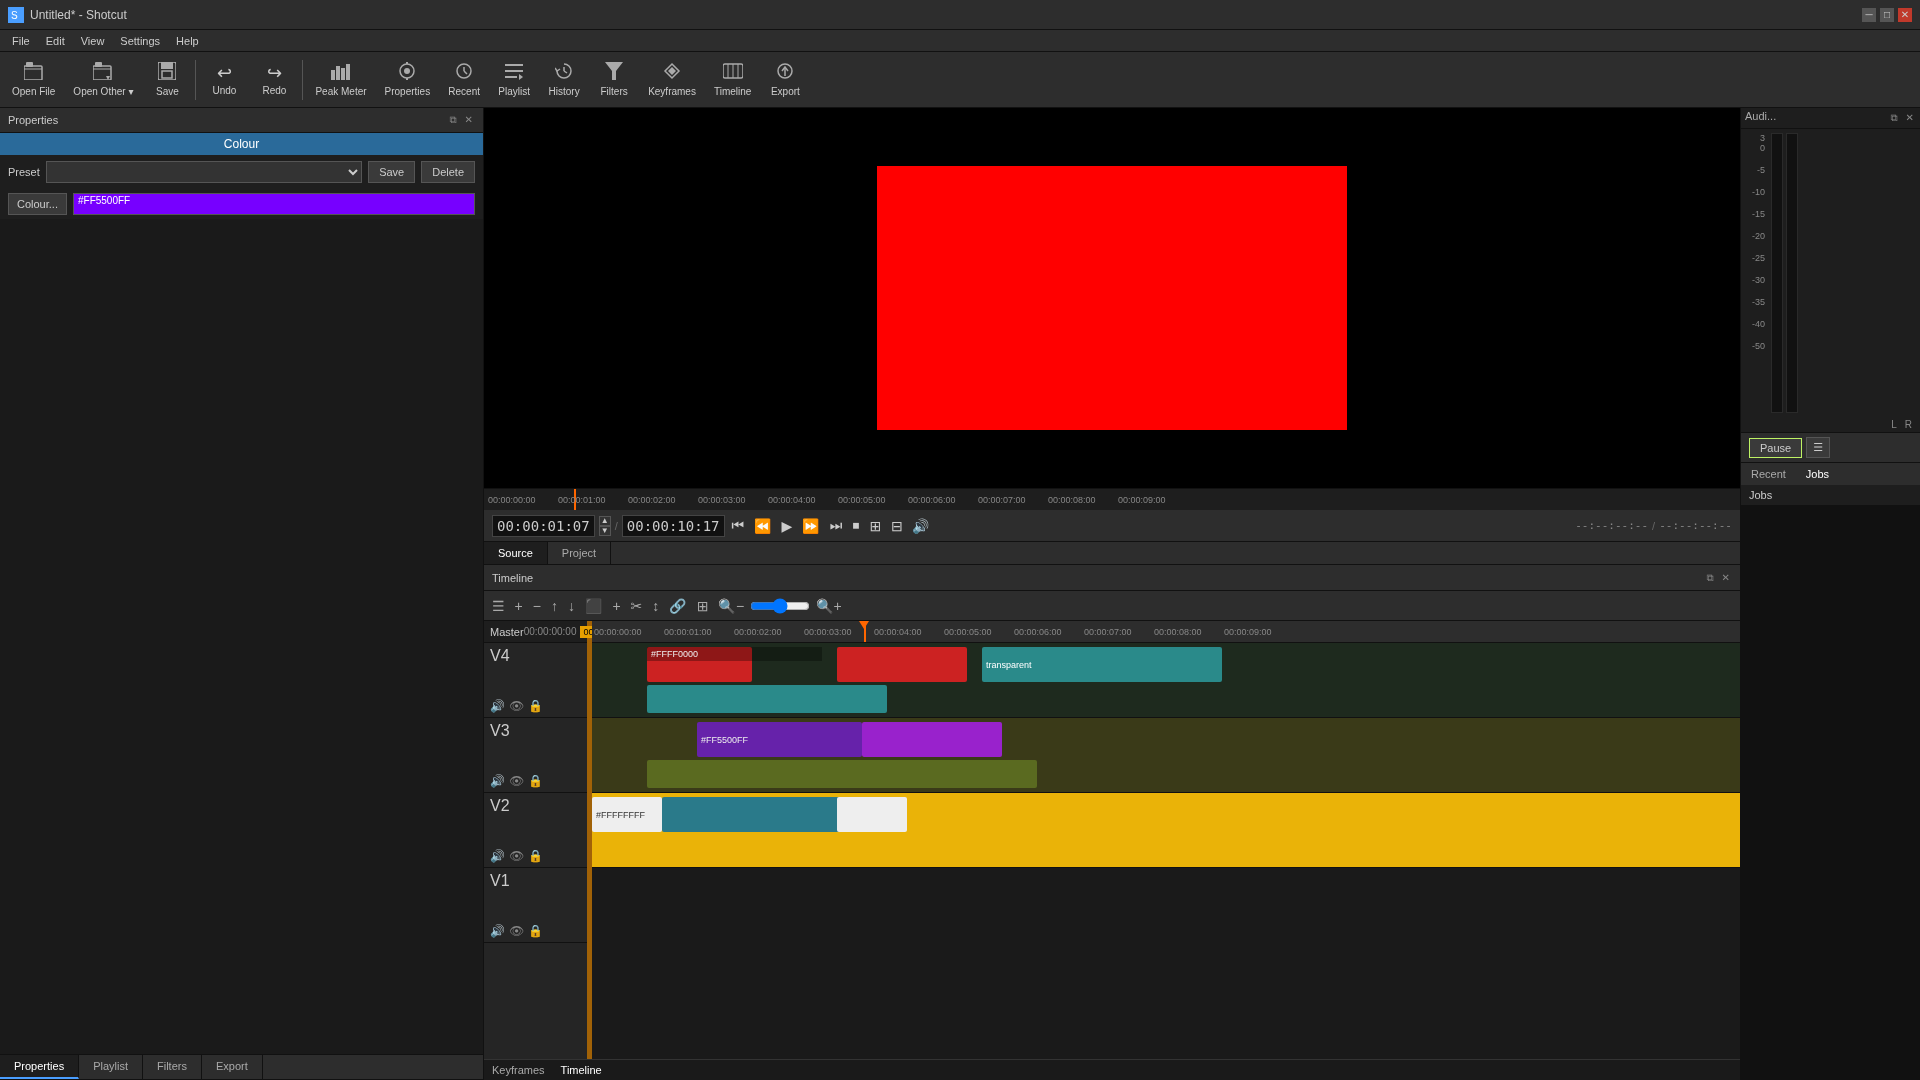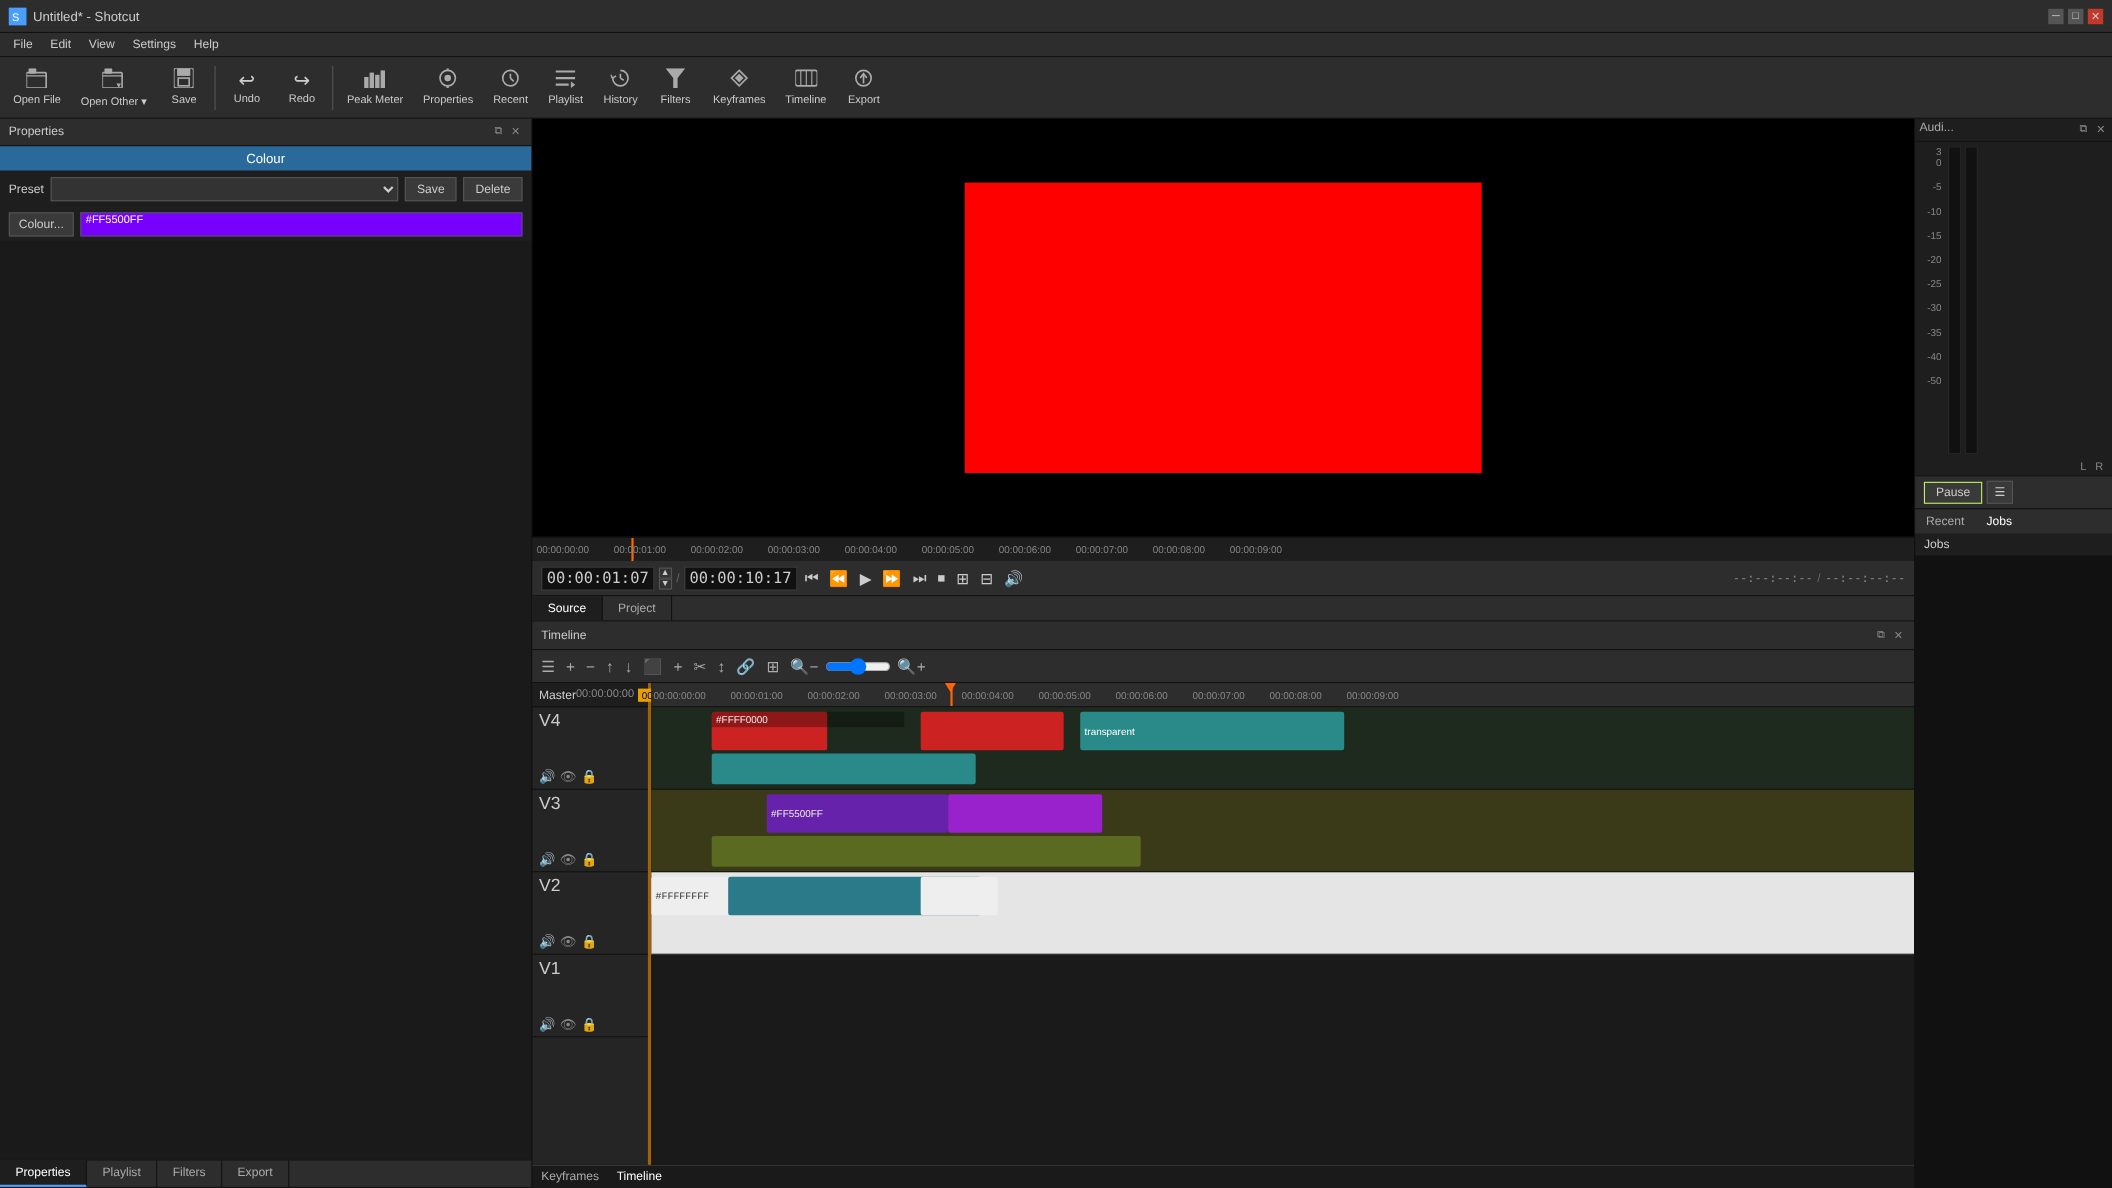--- a/index.html
+++ b/index.html
@@ -62,21 +62,21 @@
     #source-tabs { display: flex; background: #2d2d2d; border-bottom: 1px solid #111; }
     .source-tab { padding: 5px 14px; cursor: pointer; font-size: 11px; color: #aaa; border-right: 1px solid #111; }
     .source-tab.active { color: #fff; background: #1e1e1e; }
 
     
     #bottom-section { flex: 1; display: flex; flex-direction: column; min-height: 0; }
     #timeline-header { background: #2d2d2d; height: 26px; display: flex; align-items: center; padding: 0 8px; gap: 8px; border-bottom: 1px solid #111; }
     #timeline-toolbar { background: #2d2d2d; height: 30px; display: flex; align-items: center; padding: 0 4px; gap: 2px; border-bottom: 1px solid #111; }
     .tl-btn { background: none; border: none; color: #aaa; cursor: pointer; font-size: 14px; padding: 2px 4px; border-radius: 2px; }
     #timeline-body { flex: 1; display: flex; overflow: hidden; }
-    #track-labels { width: 108px; background: #252525; border-right: 3px solid #a16207; }
+    #track-labels { width: 108px; background: #252525; border-right: 5px solid #a16207; }
     .track-label { height: 75px; border-bottom: 1px solid #111; display: flex; flex-direction: column; justify-content: space-between; padding: 4px 6px; }
     .track-name { font-size: 16px; color: #ccc; font-weight: normal; }
     .track-controls { display: flex; gap: 4px; align-items: center; }
     .track-ctrl-btn { background: none; border: none; color: #888; cursor: pointer; font-size: 12px; }
     #timeline-tracks { flex: 1; position: relative; background: #1a1a1a; overflow: hidden; }
     .track-row { height: 75px; border-bottom: 1px solid #111; position: relative; }
     .track-row.v4 { background: #1e2a1e; }
     .track-row.v3 { background: #2a2a1a; }
     .track-row.v2 { background: #1e1e2a; }
     .track-row.v1 { background: #2a2a2a; }
@@ -458,21 +458,21 @@
 
           <div class="track-row v3" style="background:#3a3a18;">
             <div class="clip clip-purple" style="left:105px;width:165px;top:4px;">
               <span style="font-size:9px;color:#eee;">#FF5500FF</span>
             </div>
             <div class="clip clip-purple" style="left:270px;width:140px;top:4px;background:#9922cc;"></div>
             <div class="clip-bottom clip-teal" style="position:absolute;left:55px;width:390px;bottom:4px;height:28px;background:#5a6a20;"></div>
           </div>
 
 
-          <div class="track-row v1" style="background:#e5e5e5;font-family:Liberation Mono, monospace;">
+          <div class="track-row v1" style="background:#eab308;">
             <div class="clip clip-white" style="left:0px;width:70px;top:4px;">
               <span style="font-size:9px;color:#333;">#FFFFFFFF</span>
             </div>
             <div class="clip" style="left:70px;width:230px;top:4px;background:#2a7a8a;"></div>
             <div class="clip clip-white" style="left:245px;width:70px;top:4px;"></div>
           </div>
         </div>
       </div>
 
       <div id="bottom-tabs-row">

